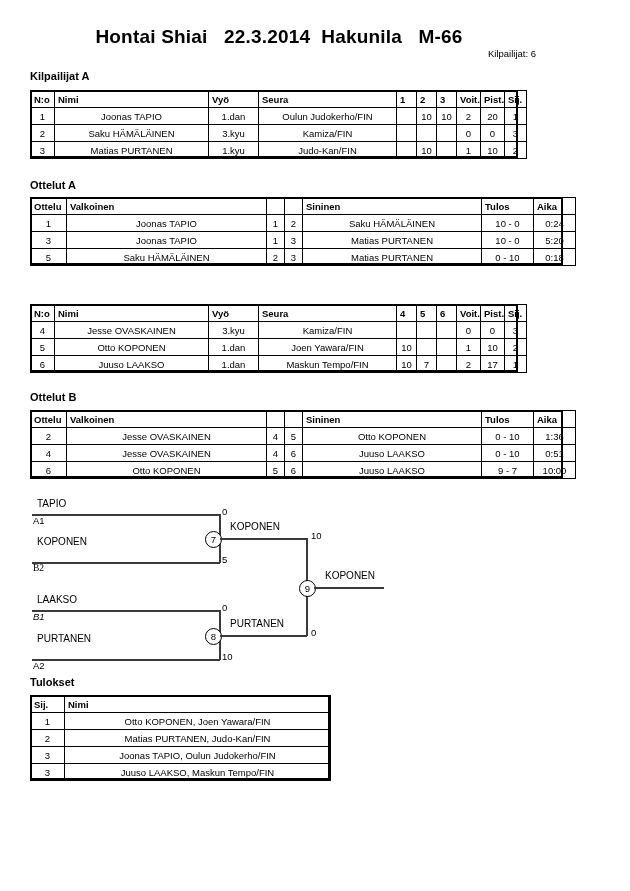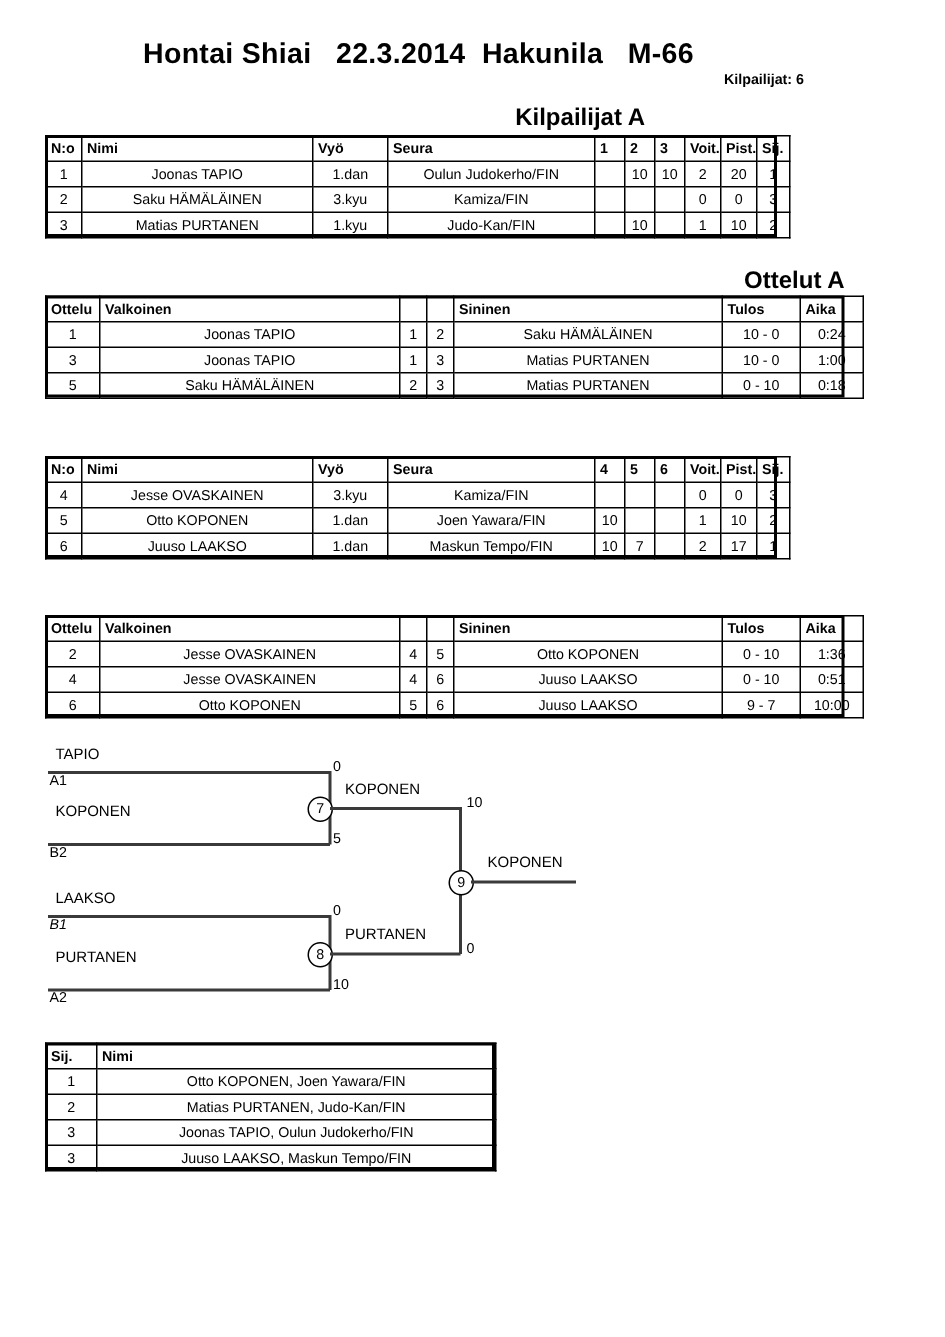--- a/index.html
+++ b/index.html
@@ -11,26 +11,26 @@
   .page{position:relative;width:558px;height:891px;}
 
   
   .doc-title{
     position:absolute;left:0;right:0;top:26px;text-align:center;
     font-size:19px;font-weight:bold;letter-spacing:.2px;
   }
   .doc-title span{white-space:pre;}
   .entrants{
     position:absolute;right:22px;top:48px;
-    font-size:9.5px;font-weight:bold;
+    font-size:9.5px;font-weight:normal;
   }
 
   
   .caption{
-    position:absolute;font-size:16px;font-weight:bold;text-align:right;
+    position:absolute;font-size:11px;font-weight:bold;text-align:left;
   }
 
   
   table.grid{
     position:absolute;border-collapse:collapse;
     font-size:9.5px;background:#fff;
     table-layout:fixed;
   }
   table.grid td,table.grid th{
     border:1px solid #000;
@@ -172,21 +172,21 @@
         <td class="c">10 - 0</td>
         <td class="c">0:24</td>
       </tr>
       <tr>
         <td class="c">3</td>
         <td class="l">Joonas TAPIO</td>
         <td class="c">1</td>
         <td class="c">3</td>
         <td class="l">Matias PURTANEN</td>
         <td class="c">10 - 0</td>
-        <td class="c">1:00</td>
+        <td class="c">5:20</td>
       </tr>
       <tr>
         <td class="c">5</td>
         <td class="l">Saku HÄMÄLÄINEN</td>
         <td class="c">2</td>
         <td class="c">3</td>
         <td class="l">Matias PURTANEN</td>
         <td class="c">0 - 10</td>
         <td class="c">0:18</td>
       </tr>
@@ -255,20 +255,21 @@
         <td class="c">7</td>
         <td class="c"></td>
         <td class="c">2</td>
         <td class="c">17</td>
         <td class="c">1</td>
       </tr>
     </tbody>
   </table>
   <div class="frame" style="left:30px;top:304px;width:488px;height:68px;"></div>
 
+  <div class="caption" style="left:30px;top:391px;width:533px;">Ottelut B</div>
   <table class="grid" style="left:30px;top:410px;width:533px;">
     <colgroup>
         <col style="width:36px">
         <col style="width:200px">
         <col style="width:18px">
         <col style="width:18px">
         <col style="width:179px">
         <col style="width:52px">
         <col style="width:42px">
       </colgroup>
@@ -317,21 +318,21 @@
 
   <div class="bracket">
 
     <div class="bk-label" style="left:37px;top:8px;">TAPIO</div>
     <div class="bk-line bk-h" style="left:32px;top:24px;width:188px;"></div>
     <div class="bk-code" style="left:33px;top:25px;">A1</div>
     <div class="bk-score" style="left:222px;top:16px;">0</div>
 
     <div class="bk-label" style="left:37px;top:46px;">KOPONEN</div>
     <div class="bk-line bk-h" style="left:32px;top:72px;width:188px;"></div>
-    <div class="bk-code" style="left:33px;top:73px;">B2</div>
+    <div class="bk-code" style="left:33px;top:73px;font-family:Liberation Serif, serif;">B2</div>
     <div class="bk-score" style="left:222px;top:64px;">5</div>
 
     <div class="bk-line bk-v" style="left:219px;top:24px;height:49px;"></div>
 
     <div class="bk-node" style="left:205px;top:41px;">7</div>
     <div class="bk-line bk-h" style="left:220px;top:48px;width:87px;"></div>
     <div class="bk-label" style="left:230px;top:31px;">KOPONEN</div>
     <div class="bk-score" style="left:311px;top:40px;">10</div>
 
     <div class="bk-label" style="left:37px;top:104px;">LAAKSO</div>
@@ -351,20 +352,21 @@
     <div class="bk-label" style="left:230px;top:128px;">PURTANEN</div>
     <div class="bk-score" style="left:311px;top:137px;">0</div>
 
     <div class="bk-line bk-v" style="left:306px;top:48px;height:98px;"></div>
 
     <div class="bk-node" style="left:299px;top:90px;">9</div>
     <div class="bk-line bk-h" style="left:314px;top:97px;width:70px;"></div>
     <div class="bk-winner" style="left:325px;top:80px;">KOPONEN</div>
   </div>
 
+  <div class="caption" style="left:30px;top:676px;width:300px;">Tulokset</div>
   <table class="grid" style="left:30px;top:695px;width:300px;">
     <colgroup>
         <col style="width:34px">
         <col style="width:266px">
       </colgroup>
     <thead>
         <tr>
       <th>Sij.</th>
       <th>Nimi</th>
     </tr>

